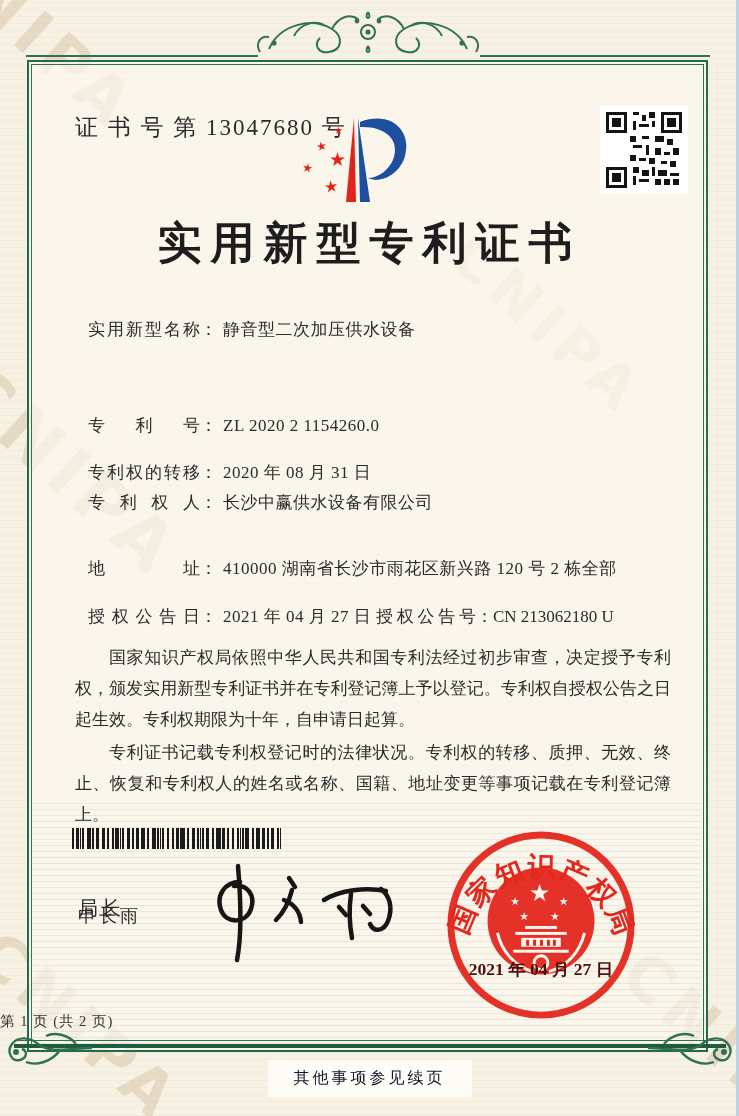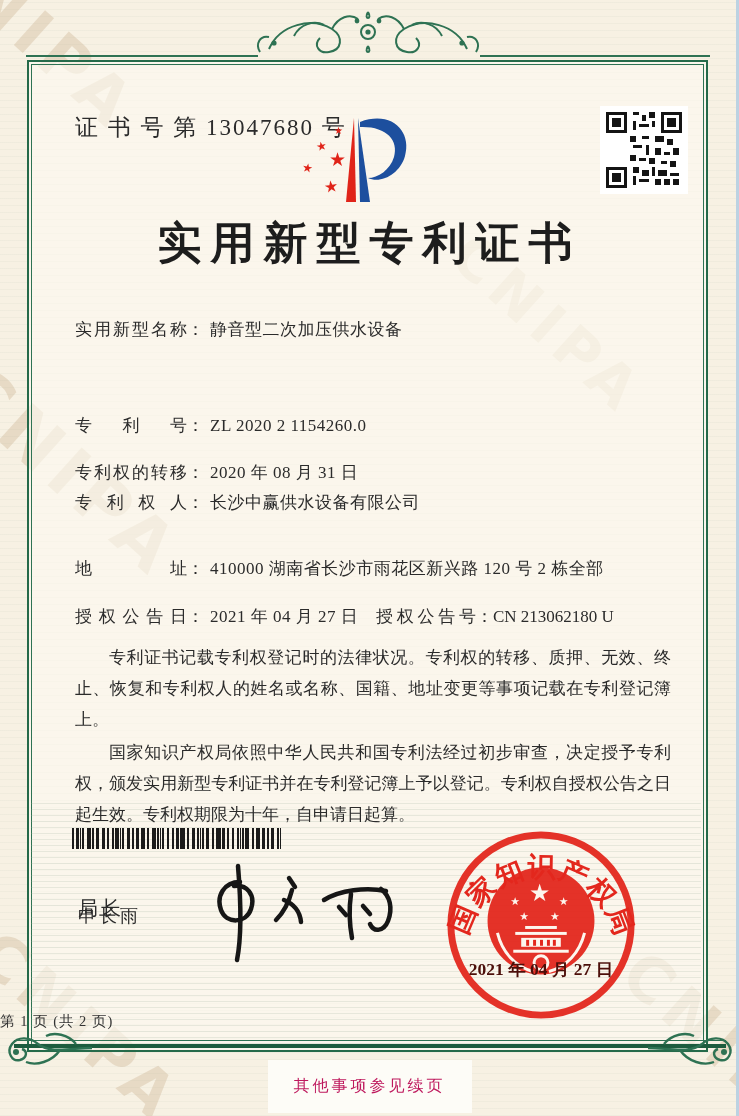--- a/index.html
+++ b/index.html
@@ -37,21 +37,21 @@
   .cert-no{position:absolute;left:75px;top:112px;font-size:23px;letter-spacing:2px;}
   .qr-box{position:absolute;left:600px;top:106px;width:88px;height:88px;background:#fff;}
   .qr-box svg{position:absolute;left:6px;top:6px;}
   .logo{position:absolute;left:296px;top:110px;}
   .title{
     position:absolute;left:0;top:214px;width:739px;text-align:center;
     font-size:44px;font-weight:bold;letter-spacing:9px;color:#1d1d1d;
   }
   
   .field{position:absolute;left:75px;font-size:17px;white-space:nowrap;}
-  .field .lbl{display:inline-block;width:112px;text-align:justify;text-align-last:justify;vertical-align:bottom;}
+  .field .lbl{display:inline-block;width:112px;text-align:justify;text-align-last:justify;vertical-align:bottom;margin-left:13px;}
   .field .colon{display:inline-block;margin-right:6px;}
   .field .val{letter-spacing:0.5px;font-family:Liberation Serif, serif;}
   .grant-no{position:absolute;left:376px;top:605px;font-size:17px;white-space:nowrap;}
   .grant-no .lbl{display:inline-block;width:100px;text-align:justify;text-align-last:justify;}
   
   .body-text{position:absolute;left:75px;top:642px;width:596px;font-size:17px;line-height:31px;text-align:justify;}
   .body-text p{margin:0 0 2px 0;text-indent:2em;}
   
   .barcode{
     position:absolute;left:72px;top:828px;width:210px;height:21px;
@@ -62,21 +62,21 @@
   }
   .signer-title{position:absolute;left:78px;top:895px;font-size:20px;letter-spacing:3px;}
   .signer-name{position:absolute;left:78px;top:904px;font-size:18px;letter-spacing:3px;}
   .signature{position:absolute;left:188px;top:860px;}
   .seal{position:absolute;left:442px;top:826px;}
   .page-indicator{position:absolute;left:0;top:1012px;width:739px;text-align:left;font-size:14.5px;letter-spacing:1px;color:#333;}
   .footer-note{
     position:absolute;left:0;top:1060px;width:739px;text-align:center;
   }
   .footer-note span{
-    display:inline-block;background:#fdfcf7;padding:16px 26px;font-size:16px;letter-spacing:3px;color:#be185d;font-family:Liberation Mono, monospace;
+    display:inline-block;background:#fdfcf7;padding:8px 26px;font-size:16px;letter-spacing:3px;color:#0f172a;font-family:Liberation Mono, monospace;
   }
 </style>
 </head>
 <body>
 
 <div class="page">
 
   <div class="watermark" style="left:-95px;top:-5px;font-size:64px;">CNIPA</div>
   <div class="watermark" style="left:640px;top:-40px;font-size:60px;">CNIPA</div>
   <div class="watermark" style="left:430px;top:290px;font-size:58px;color:rgba(196,166,128,0.22);">CNIPA</div>
@@ -170,22 +170,22 @@
     <span class="lbl">地址</span><span class="colon">：</span><span class="val">410000  湖南省长沙市雨花区新兴路 120 号 2 栋全部</span>
   </div>
   <div class="field" style="top:605px">
     <span class="lbl">授权公告日</span><span class="colon">：</span><span class="val">2021 年 04 月 27 日</span>
   </div>
   <div class="grant-no">
     <span class="lbl">授权公告号</span><span class="colon">：</span><span class="val">CN 213062180 U</span>
   </div>
 
   <div class="body-text">
+    <p>国家知识产权局依照中华人民共和国专利法经过初步审查，决定授予专利权，颁发实用新型专利证书并在专利登记簿上予以登记。专利权自授权公告之日起生效。专利权期限为十年，自申请日起算。</p>
     <p>专利证书记载专利权登记时的法律状况。专利权的转移、质押、无效、终止、恢复和专利权人的姓名或名称、国籍、地址变更等事项记载在专利登记簿上。</p>
-    <p>国家知识产权局依照中华人民共和国专利法经过初步审查，决定授予专利权，颁发实用新型专利证书并在专利登记簿上予以登记。专利权自授权公告之日起生效。专利权期限为十年，自申请日起算。</p>
   </div>
 
   <div class="barcode"></div>
 
   <div class="signer-title">局长</div>
   <div class="signer-name">申长雨</div>
   <svg class="signature" width="235" height="108" viewBox="0 0 235 108">
     <g stroke="#161616" stroke-width="4.5" stroke-linecap="round" fill="none">
       <path d="M52,22 C36,22 28,36 33,50 C38,64 58,64 63,49 C68,34 58,24 46,26"></path>
       <path d="M50,6 C52,30 55,70 49,100"></path>

